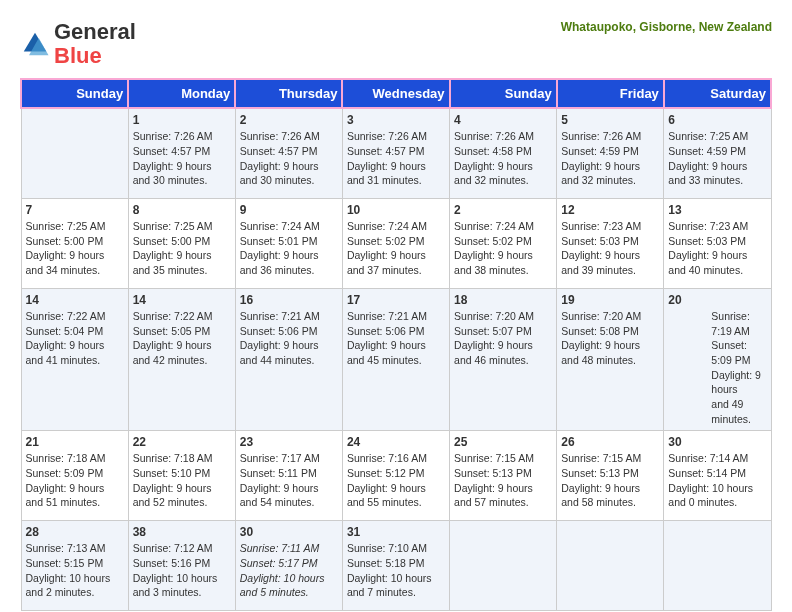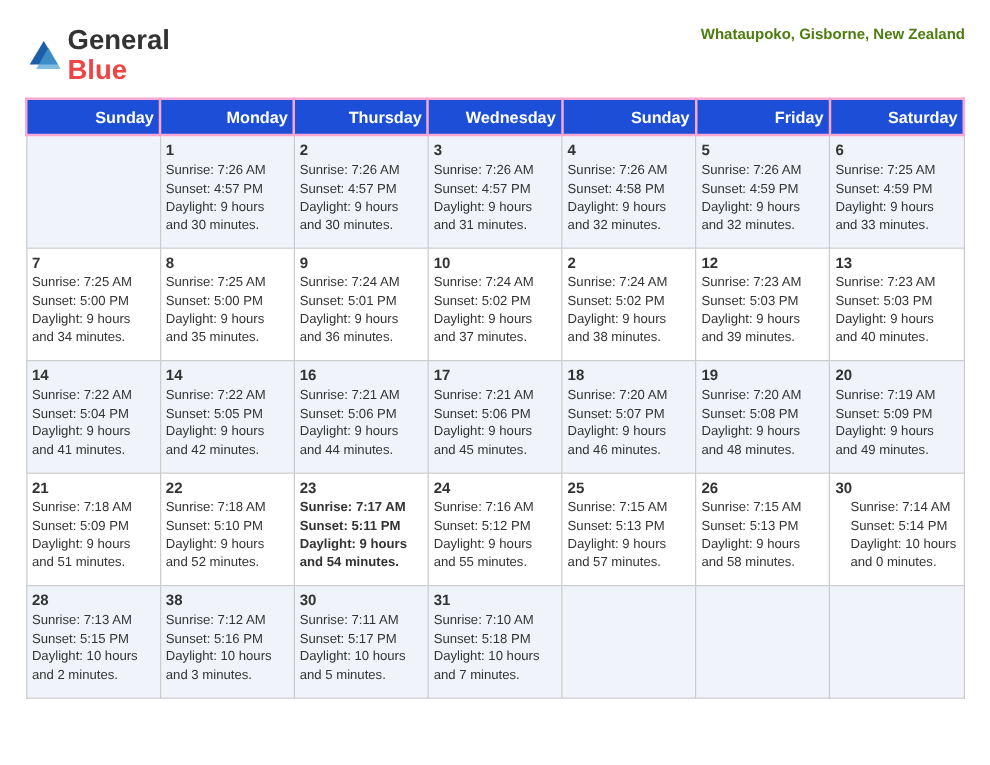--- a/index.html
+++ b/index.html
@@ -250,21 +250,21 @@
         </td>
         <td>
           <div class="day-number">19</div>
           <div class="day-info" style="white-space: pre-line;">Sunrise: 7:20 AM
 Sunset: 5:08 PM
 Daylight: 9 hours
 and 48 minutes.</div>
         </td>
         <td>
           <div class="day-number">20</div>
-          <div class="day-info" style="white-space: pre-line;">Sunrise: 7:19 AM
+          <div class="day-info" style="white-space: pre-line; margin-left: 43px;">Sunrise: 7:19 AM
 Sunset: 5:09 PM
 Daylight: 9 hours
 and 49 minutes.</div>
         </td>
       </tr>
       <tr>
         <td>
           <div class="day-number">21</div>
           <div class="day-info" style="white-space: pre-line;">Sunrise: 7:18 AM
 Sunset: 5:09 PM
@@ -273,21 +273,21 @@
         </td>
         <td>
           <div class="day-number">22</div>
           <div class="day-info" style="white-space: pre-line;">Sunrise: 7:18 AM
 Sunset: 5:10 PM
 Daylight: 9 hours
 and 52 minutes.</div>
         </td>
         <td>
           <div class="day-number">23</div>
-          <div class="day-info" style="white-space: pre-line; font-weight: bold;">Sunrise: 7:17 AM
+          <div class="day-info" style="white-space: pre-line;">Sunrise: 7:17 AM
 Sunset: 5:11 PM
 Daylight: 9 hours
 and 54 minutes.</div>
         </td>
         <td>
           <div class="day-number">24</div>
           <div class="day-info" style="white-space: pre-line;">Sunrise: 7:16 AM
 Sunset: 5:12 PM
 Daylight: 9 hours
 and 55 minutes.</div>
@@ -301,21 +301,21 @@
         </td>
         <td>
           <div class="day-number">26</div>
           <div class="day-info" style="white-space: pre-line;">Sunrise: 7:15 AM
 Sunset: 5:13 PM
 Daylight: 9 hours
 and 58 minutes.</div>
         </td>
         <td>
           <div class="day-number">30</div>
-          <div class="day-info" style="white-space: pre-line; margin-left: 12px;">Sunrise: 7:14 AM
+          <div class="day-info" style="white-space: pre-line;">Sunrise: 7:14 AM
 Sunset: 5:14 PM
 Daylight: 10 hours
 and 0 minutes.</div>
         </td>
       </tr>
       <tr>
         <td>
           <div class="day-number">28</div>
           <div class="day-info" style="white-space: pre-line;">Sunrise: 7:13 AM
 Sunset: 5:15 PM
@@ -324,21 +324,21 @@
         </td>
         <td>
           <div class="day-number">38</div>
           <div class="day-info" style="white-space: pre-line;">Sunrise: 7:12 AM
 Sunset: 5:16 PM
 Daylight: 10 hours
 and 3 minutes.</div>
         </td>
         <td>
           <div class="day-number">30</div>
-          <div class="day-info" style="white-space: pre-line;">Sunrise: 7:11 AM
+          <div class="day-info" style="white-space: pre-line; font-style: italic;">Sunrise: 7:11 AM
 Sunset: 5:17 PM
 Daylight: 10 hours
 and 5 minutes.</div>
         </td>
         <td>
           <div class="day-number">31</div>
           <div class="day-info" style="white-space: pre-line;">Sunrise: 7:10 AM
 Sunset: 5:18 PM
 Daylight: 10 hours
 and 7 minutes.</div>

